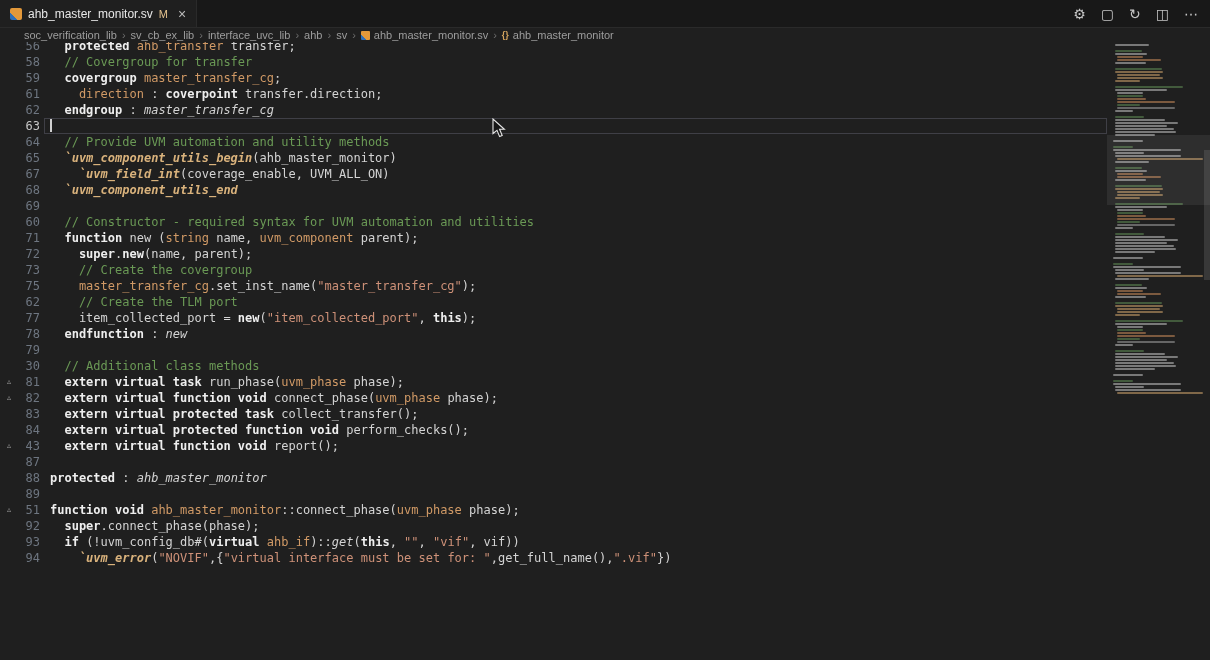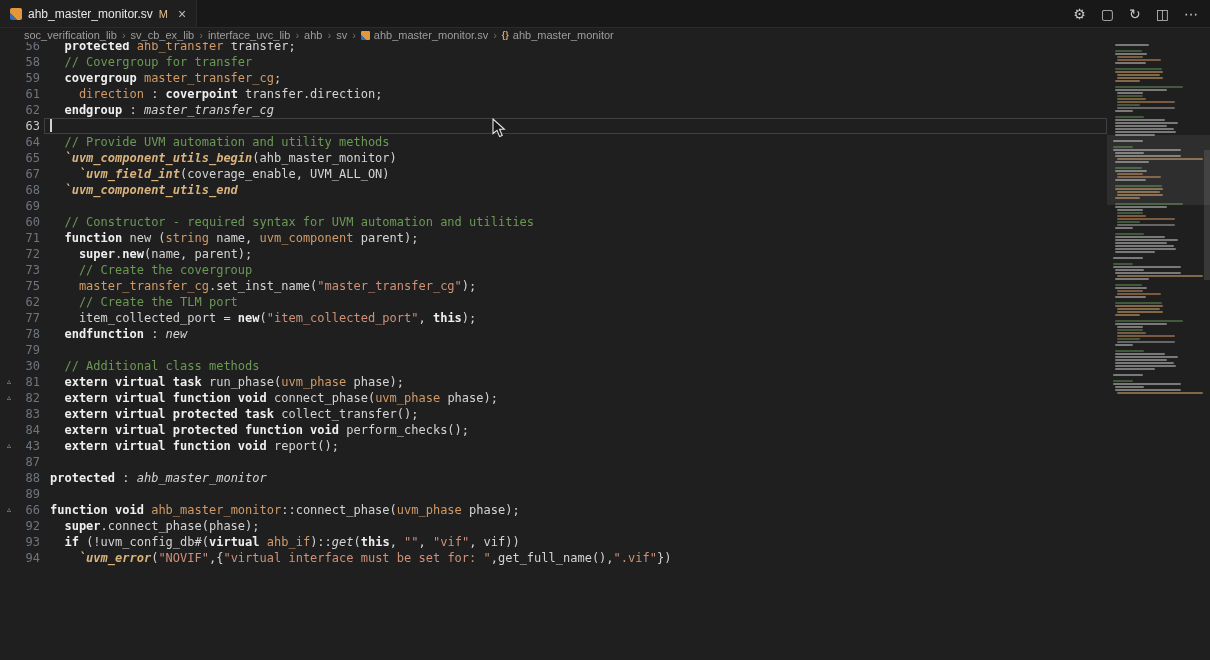--- a/index.html
+++ b/index.html
@@ -159,21 +159,21 @@
         <div class="line"><span class="glyph"></span><span class="num">79</span><span class="code"></span></div>
         <div class="line"><span class="glyph"></span><span class="num">30</span><span class="code"><span class="t-cm">  // Additional class methods</span></span></div>
         <div class="line"><span class="glyph">▵</span><span class="num">81</span><span class="code"><span class="t-kw">  extern virtual task </span><span class="t-pl">run_phase(</span><span class="t-or">uvm_phase</span><span class="t-pl"> phase);</span></span></div>
         <div class="line"><span class="glyph">▵</span><span class="num">82</span><span class="code"><span class="t-kw">  extern virtual function void </span><span class="t-pl">connect_phase(</span><span class="t-or">uvm_phase</span><span class="t-pl"> phase);</span></span></div>
         <div class="line"><span class="glyph"></span><span class="num">83</span><span class="code"><span class="t-kw">  extern virtual protected task </span><span class="t-pl">collect_transfer();</span></span></div>
         <div class="line"><span class="glyph"></span><span class="num">84</span><span class="code"><span class="t-kw">  extern virtual protected function void </span><span class="t-pl">perform_checks();</span></span></div>
         <div class="line"><span class="glyph">▵</span><span class="num">43</span><span class="code"><span class="t-kw">  extern virtual function void </span><span class="t-pl">report();</span></span></div>
         <div class="line"><span class="glyph"></span><span class="num">87</span><span class="code"></span></div>
         <div class="line"><span class="glyph"></span><span class="num">88</span><span class="code"><span class="t-kw">protected</span><span class="t-pl"> : </span><span class="t-it">ahb_master_monitor</span></span></div>
         <div class="line"><span class="glyph"></span><span class="num">89</span><span class="code"></span></div>
-        <div class="line"><span class="glyph">▵</span><span class="num">66</span><span class="code"><span class="t-kw">function void </span><span class="t-or">ahb_master_monitor</span><span class="t-pl">::connect_phase(</span><span class="t-or">uvm_phase</span><span class="t-pl"> phase);</span></span></div>
+        <div class="line"><span class="glyph">▵</span><span class="num">51</span><span class="code"><span class="t-kw">function void </span><span class="t-or">ahb_master_monitor</span><span class="t-pl">::connect_phase(</span><span class="t-or">uvm_phase</span><span class="t-pl"> phase);</span></span></div>
         <div class="line"><span class="glyph"></span><span class="num">92</span><span class="code"><span class="t-kw">  super</span><span class="t-pl">.connect_phase(phase);</span></span></div>
         <div class="line"><span class="glyph"></span><span class="num">93</span><span class="code"><span class="t-kw">  if</span><span class="t-pl"> (!uvm_config_db#(</span><span class="t-kw">virtual</span><span class="t-pl"> </span><span class="t-or">ahb_if</span><span class="t-pl">)::</span><span class="t-it">get</span><span class="t-pl">(</span><span class="t-kw">this</span><span class="t-pl">, </span><span class="t-st">""</span><span class="t-pl">, </span><span class="t-st">"vif"</span><span class="t-pl">, vif))</span></span></div>
         <div class="line"><span class="glyph"></span><span class="num">94</span><span class="code"><span class="t-mc">    `uvm_error</span><span class="t-pl">(</span><span class="t-st">"NOVIF"</span><span class="t-pl">,{</span><span class="t-st">"virtual interface must be set for: "</span><span class="t-pl">,get_full_name(),</span><span class="t-st">".vif"</span><span class="t-pl">})</span></span></div>
       </div>
     <div class="minimap">
       <div class="minimap-bars">
           <div class="mbar" style="margin-left: 2.2px; width: 33.6px; background: rgb(194, 194, 194);"></div>
           <div class="mbar" style="margin-left: 0px; width: 0px; background: rgb(160, 160, 160);"></div>
           <div class="mbar" style="margin-left: 2.2px; width: 27.3px; background: rgb(95, 138, 84);"></div>
           <div class="mbar" style="margin-left: 2.2px; width: 31.5px; background: rgb(194, 194, 194);"></div>

